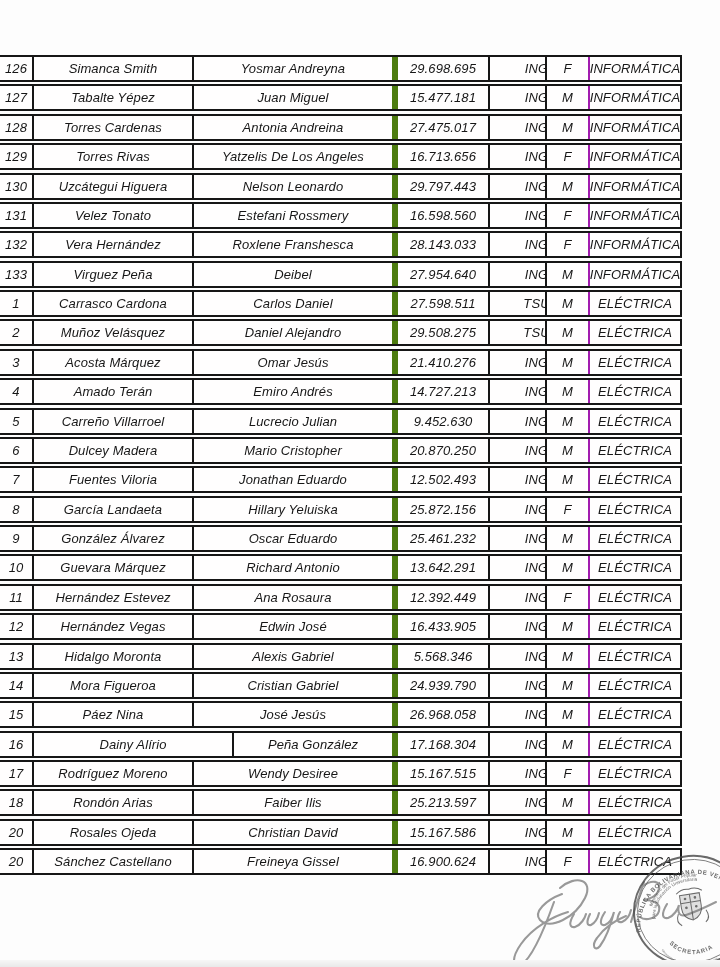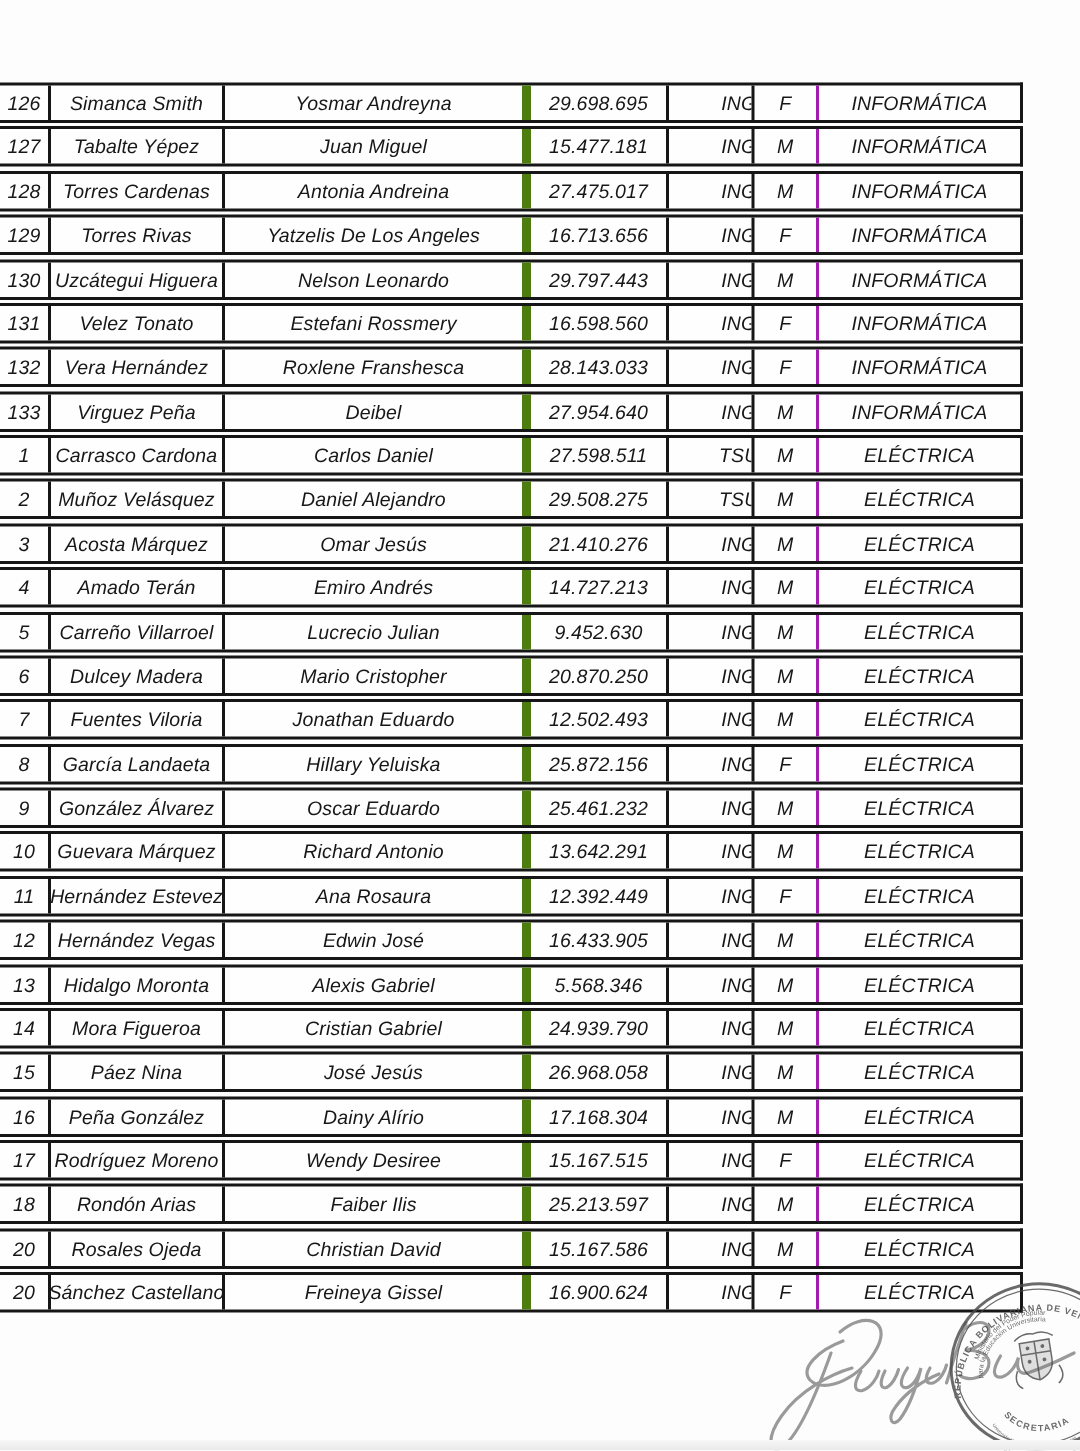--- a/index.html
+++ b/index.html
@@ -38,21 +38,21 @@
     align-items: center;
     justify-content: center;
     font-style: italic;
     font-size: 13px;
     letter-spacing: 0.1px;
     color: #171717;
     white-space: nowrap;
     overflow: hidden;
   }
   .c-num  { width: 32px; }
-  .c-sur  { width: 116px; border-left: 2px solid #161616; }
+  .c-sur  { width: 160px; border-left: 2px solid #161616; }
   .c-nom  { width: 200px; border-left: 2px solid #161616; text-align: center; }
   .c-ced  { width: 96px;  border-left: 6px solid #4d7c0f; text-align: right; }
   .c-deg  { width: 57px;  border-left: 2px solid #161616; padding-left: 38px; }
   .c-gen  { width: 43px;  border-left: 2px solid #161616; }
   .c-prog { flex: 1;      border-left: 2px solid #a21caf; }
   
   .signature {
     position: absolute;
     left: 502px;
     top: 872px;
@@ -306,22 +306,22 @@
       <div class="cell c-sur">Páez Nina</div>
       <div class="cell c-nom">José Jesús</div>
       <div class="cell c-ced">26.968.058</div>
       <div class="cell c-deg">ING</div>
       <div class="cell c-gen">M</div>
       <div class="cell c-prog">ELÉCTRICA</div>
     </div>
 
     <div class="row">
       <div class="cell c-num">16</div>
+      <div class="cell c-nom">Dainy Alírio</div>
       <div class="cell c-sur">Peña González</div>
-      <div class="cell c-nom">Dainy Alírio</div>
       <div class="cell c-ced">17.168.304</div>
       <div class="cell c-deg">ING</div>
       <div class="cell c-gen">M</div>
       <div class="cell c-prog">ELÉCTRICA</div>
     </div>
 
     <div class="row">
       <div class="cell c-num">17</div>
       <div class="cell c-sur">Rodríguez Moreno</div>
       <div class="cell c-nom">Wendy Desiree</div>

